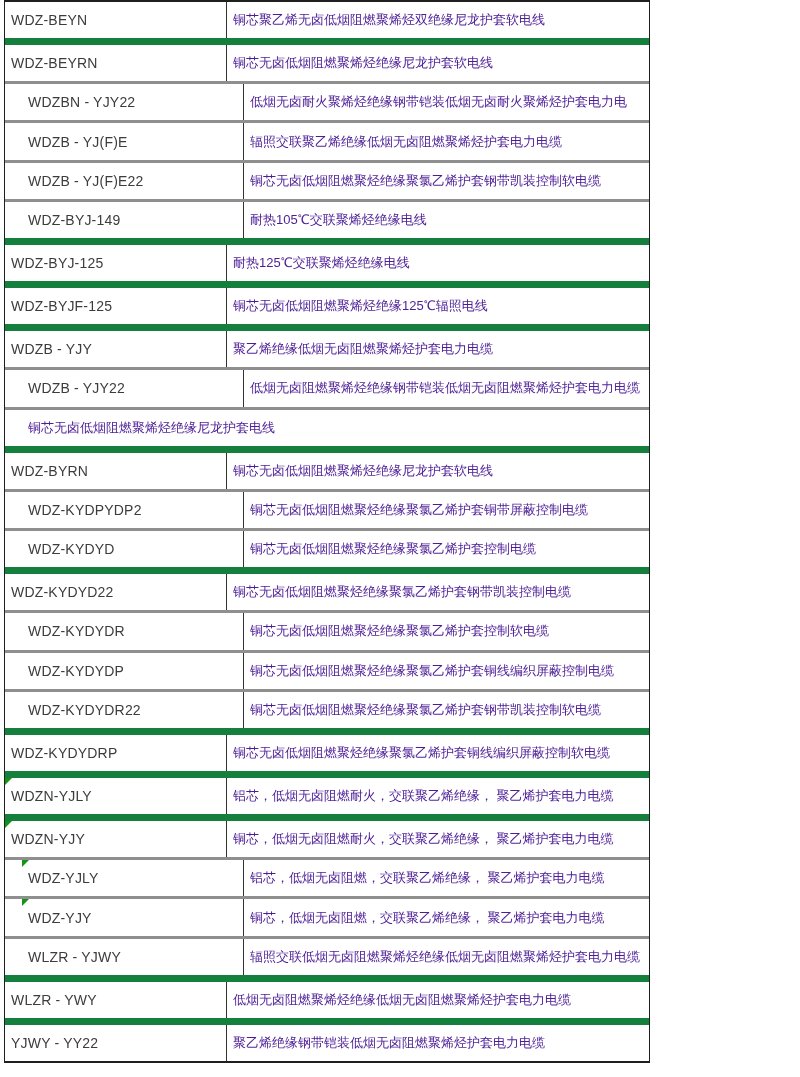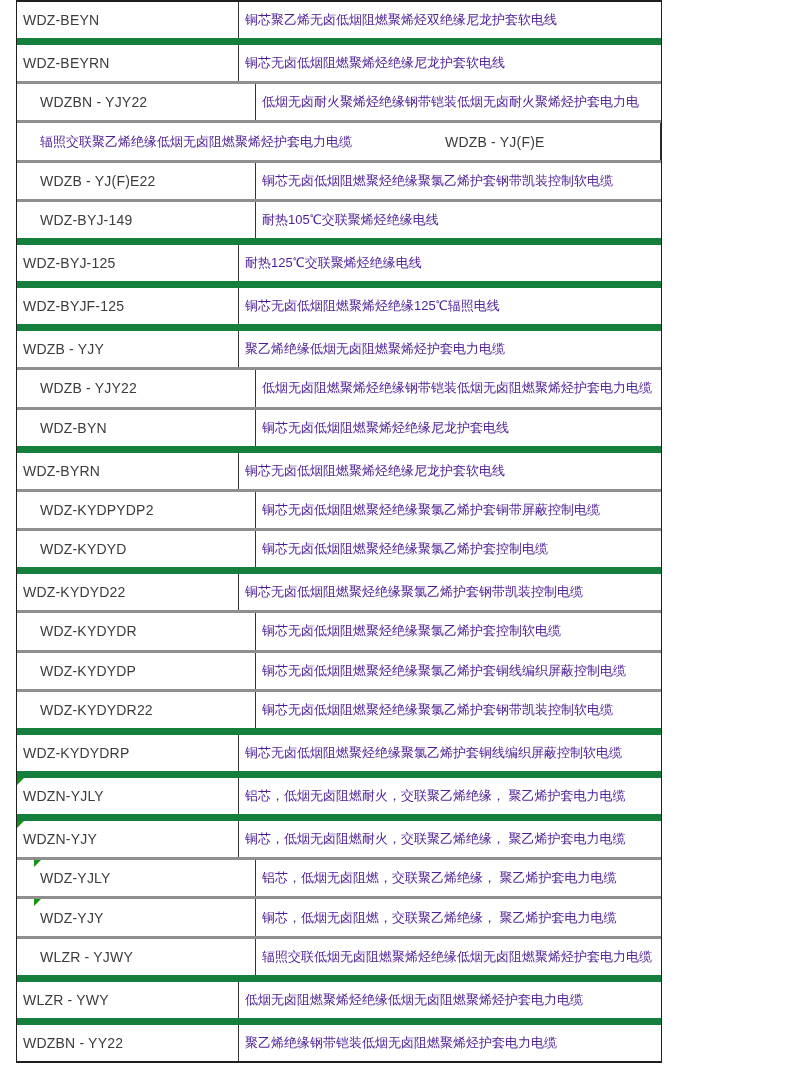--- a/index.html
+++ b/index.html
@@ -3,21 +3,21 @@
 <meta charset="utf-8">
 <style>
   * { margin: 0; padding: 0; box-sizing: border-box; }
   html, body {
     width: 800px; height: 1077px;
     background: #ffffff;
     font-family: "Liberation Sans", sans-serif;
     overflow: hidden;
   }
   .sheet {
-    position: absolute; left: 16px; top: 0;
+    position: absolute; left: 4px; top: 0;
     width: 646px; height: 1063px;
     border: 1px solid #1f1f1f;
     border-top-width: 2px;
     border-bottom-width: 2px;
     display: flex;
     flex-direction: column;
     background: #ffffff;
   }
   .row {
     flex: 1 1 0;
@@ -87,27 +87,27 @@
     <div class="cell code">
 
       <span>WDZBN - YJY22</span>
     </div>
     <div class="cell desc">
       <span>低烟无卤耐火聚烯烃绝缘钢带铠装低烟无卤耐火聚烯烃护套电力电</span>
     </div>
   </div>
 
   <div class="row thick-top">
+    <div class="cell code">
+
+      <span>WDZB - YJ(F)E</span>
+    </div>
     <div class="cell desc">
       <span>辐照交联聚乙烯绝缘低烟无卤阻燃聚烯烃护套电力电缆</span>
     </div>
-    <div class="cell code">
-
-      <span>WDZB - YJ(F)E</span>
-    </div>
   </div>
 
   <div class="row thick-top">
     <div class="cell code">
 
       <span>WDZB - YJ(F)E22</span>
     </div>
     <div class="cell desc">
       <span>铜芯无卤低烟阻燃聚烃绝缘聚氯乙烯护套钢带凯装控制软电缆</span>
     </div>
@@ -157,24 +157,20 @@
     <div class="cell code">
 
       <span>WDZB - YJY22</span>
     </div>
     <div class="cell desc">
       <span>低烟无卤阻燃聚烯烃绝缘钢带铠装低烟无卤阻燃聚烯烃护套电力电缆</span>
     </div>
   </div>
 
   <div class="row thick-top">
-    <div class="cell code">
-
-      <span>WDZ-BYN</span>
-    </div>
     <div class="cell desc">
       <span>铜芯无卤低烟阻燃聚烯烃绝缘尼龙护套电线</span>
     </div>
   </div>
 
   <div class="row">
     <div class="cell code">
 
       <span>WDZ-BYRN</span>
     </div>
@@ -310,19 +306,19 @@
       <span>WLZR - YWY</span>
     </div>
     <div class="cell desc">
       <span>低烟无卤阻燃聚烯烃绝缘低烟无卤阻燃聚烯烃护套电力电缆</span>
     </div>
   </div>
 
   <div class="row">
     <div class="cell code">
 
-      <span>WDZBN - YY22</span>
+      <span>YJWY - YY22</span>
     </div>
     <div class="cell desc">
       <span>聚乙烯绝缘钢带铠装低烟无卤阻燃聚烯烃护套电力电缆</span>
     </div>
   </div>
 </div>
 
 </body></html>

